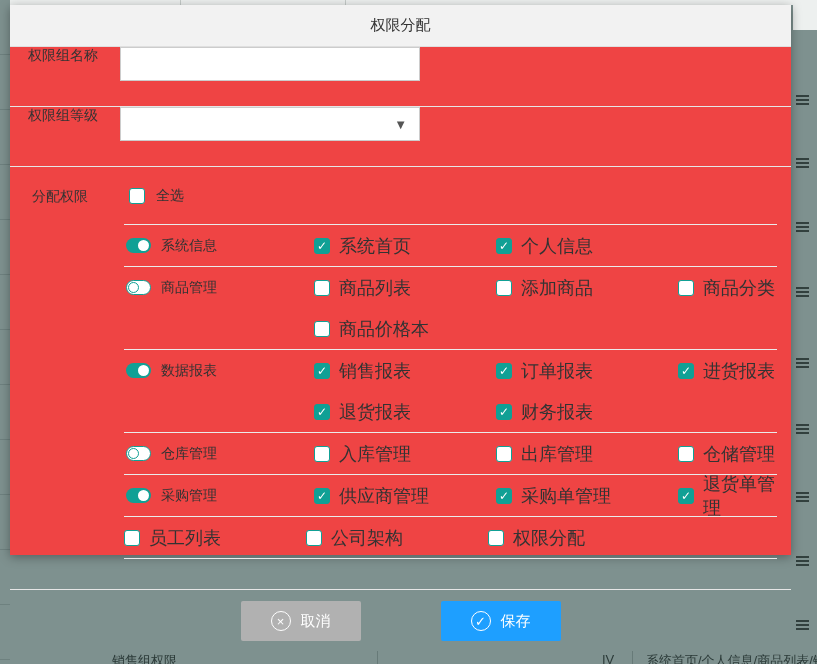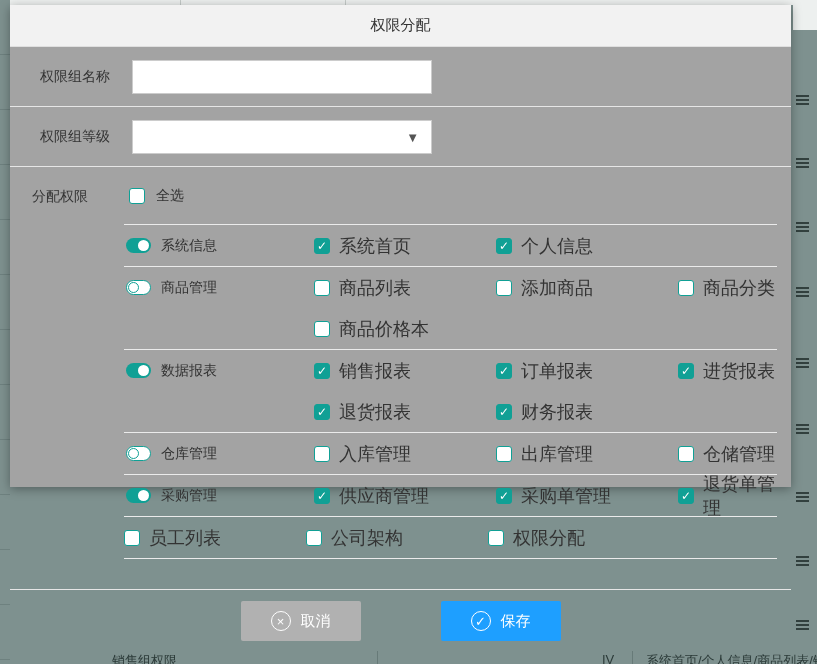--- a/index.html
+++ b/index.html
@@ -34,31 +34,31 @@
     overflow:hidden;font-size:13px;color:#2B3A38;white-space:nowrap;margin-left:32px;
   }
   .bg-bottom-row .cell{position:absolute;top:1px;}
   .bg-cell-name{left:80px;}
   .bg-cell-level{left:570px;}
   .bg-cell-perms{left:614px;}
   .bg-bottom-row .vdiv{position:absolute;top:0;width:1px;height:13px;background:#677A78;}
 
   
   .modal{
-    position:absolute;left:10px;top:5px;width:781px;height:482px;
-    background:#a3a3a3;box-shadow:0 2px 10px rgba(0,0,0,.35);
+    position:absolute;left:10px;top:5px;width:781px;height:550px;
+    background:#ef4444;box-shadow:0 2px 10px rgba(0,0,0,.35);
   }
   .modal-header{
     height:42px;background:#F2F2F2;border-bottom:1px solid #DFDFDF;
     display:flex;align-items:center;justify-content:center;
     font-size:15px;color:#333;
   }
   .form-row{
     height:60px;border-bottom:1px solid #E6E6E6;
-    display:flex;align-items:center;padding-left:30px;
+    display:flex;align-items:flex-start;padding-left:18px;
   }
   .form-label{width:92px;font-size:14px;color:#333;flex:none;}
   .text-input{
     width:300px;height:34px;border:1px solid #CCC;background:#fff;
     font-size:14px;padding:0 8px;outline:none;font-family:inherit;
   }
   .select-box{
     position:relative;width:300px;height:34px;border:1px solid #CCC;background:#fff;
     cursor:pointer;
   }

